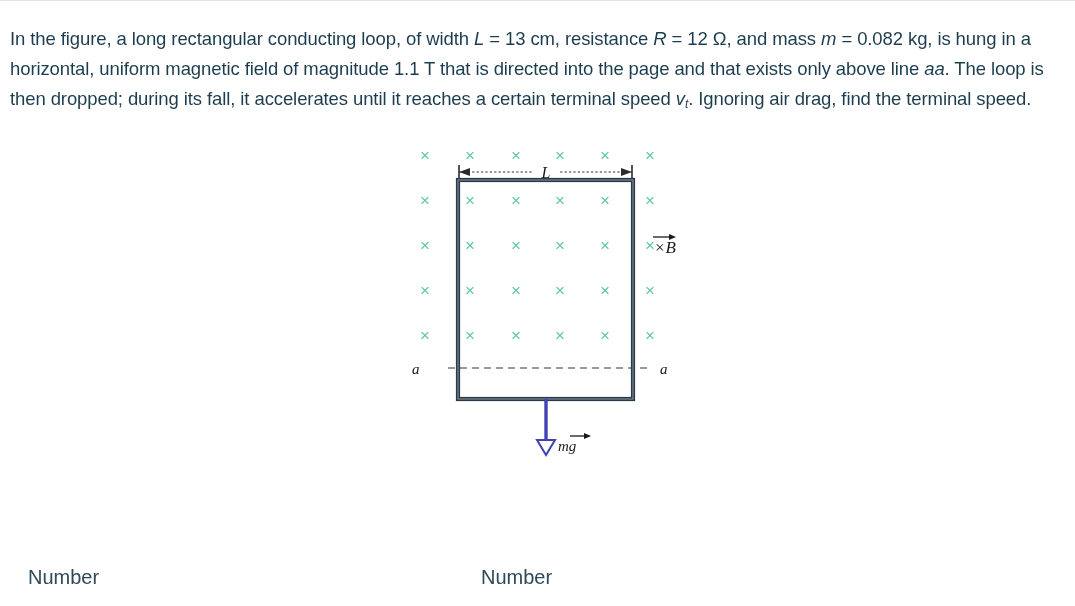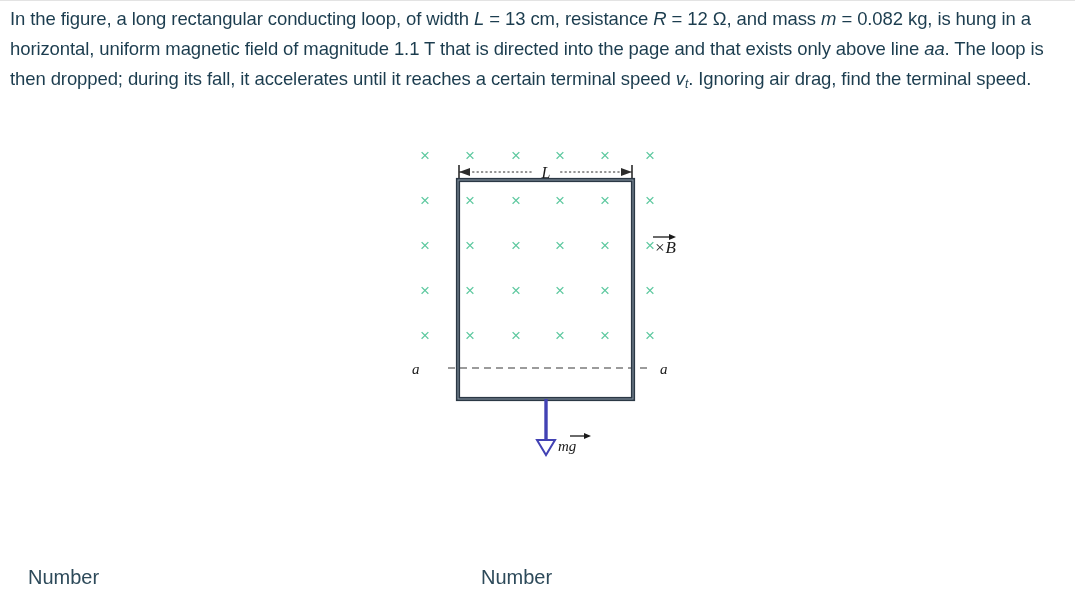--- a/index.html
+++ b/index.html
@@ -19,21 +19,21 @@
     position: absolute;
     top: 0; left: 0;
     width: 1075px;
     height: 1px;
     background: #e3e3e3;
   }
 
   
   #problem-text {
     position: absolute;
-    top: 4px;
+    top: 24px;
     left: 10px;
     width: 1058px;
     font-size: 18.5px;
     line-height: 30px;
     color: #1c3d4f;
     letter-spacing: -0.1px;
     white-space: pre-wrap;
   }
   #problem-text .ital { font-style: italic; }
   #problem-text sub {

